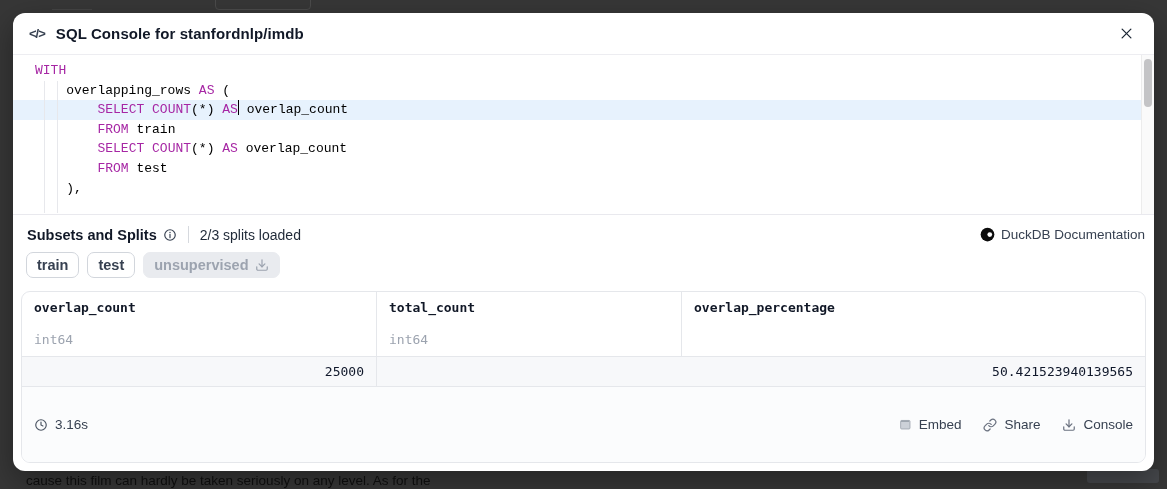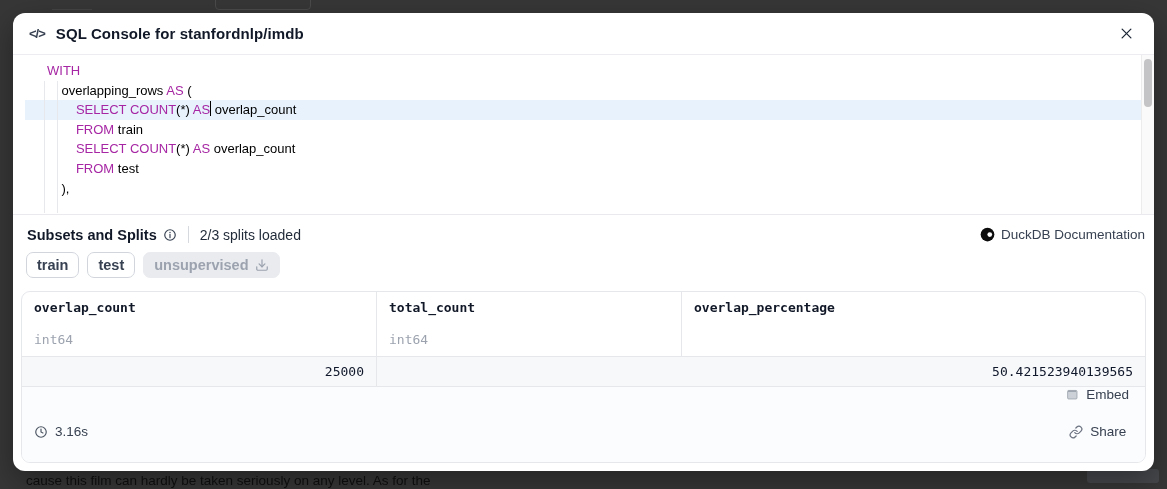--- a/index.html
+++ b/index.html
@@ -34,22 +34,22 @@
   }
   .code-glyph { font-size:13px; font-weight:600; color:#374151; letter-spacing:-1px; }
   .modal-title { margin-left:11px; font-size:15px; font-weight:700; color:#111827; letter-spacing:.1px; }
   .close-btn {
     margin-left:auto; background:none; border:none; cursor:pointer; color:#1f2937;
     display:flex; align-items:center; padding:4px;
   }
   
   .editor {
     position:relative; flex:0 0 160px; border-bottom:1px solid #e9e9ee;
-    font-family:Liberation Sans, sans-serif; font-size:13px; line-height:19.6px;
-    padding-top:6px; overflow:hidden; background:#fff;padding-left:12px;
+    font-family:Liberation Mono, monospace; font-size:13px; line-height:19.6px;
+    padding-top:6px; overflow:hidden; background:#fff;
   }
   .indent-guide { position:absolute; width:1px; background:#e7e8ec; top:26px; height:132px; z-index:2; }
   .guide-1 { left:31px; } .guide-2 { left:44px; }
   .code-line { position:relative; padding-left:22px; white-space:pre; color:#000; margin-right:13px; }
   .code-line.active { background:#e7f2fd; }
   .code-line span { position:relative; z-index:3; }
   .kw { color:#a626a4; }
   .cursor { display:inline-block; border-left:1.6px solid #000; height:15px; vertical-align:-2px; }
   .editor-scrollbar {
     position:absolute; right:0; top:0; bottom:0; width:13px;
@@ -89,21 +89,21 @@
   .col-0 { width:354px; flex:0 0 354px; }
   .col-1 { width:305px; flex:0 0 305px; }
   .col-2 { flex:1; }
   .th + .th, .td + .td { border-left:1px solid #e5e7eb; }
   .th-name { font-family:"DejaVu Sans Mono", monospace; font-weight:700; font-size:13px; color:#111827; }
   .th-type { font-family:"DejaVu Sans Mono", monospace; font-size:13px; color:#9ca3af; margin-top:17px; }
   .trow { display:flex; background:#f7f8fa; border-bottom:1px solid #e5e7eb; }
   .td { padding:7px 12px; text-align:right; font-family:"DejaVu Sans Mono", monospace; font-size:13px; color:#0f172a; }
   .tfoot { display:flex; align-items:center; padding:0 12px; flex:1; background:#fbfcfd; }
   .elapsed { display:flex; align-items:center; gap:7px; font-size:13.5px; color:#374151; }
-  .actions { margin-left:auto; display:flex; align-items:center; gap:22px;flex-direction:column; }
+  .actions { margin-left:auto; display:flex; align-items:center; gap:22px; }
   .action { display:flex; align-items:center; gap:7px; font-size:13.5px; color:#374151; background:none; border:none; cursor:pointer; font-family:"Liberation Sans", sans-serif; }
   .action svg { color:#6b7280; }
 </style>
 </head>
 <body>
 
 <div class="stage">
 
   <div class="ghost-mark-top"></div>
   <div class="ghost-box-top"></div>

